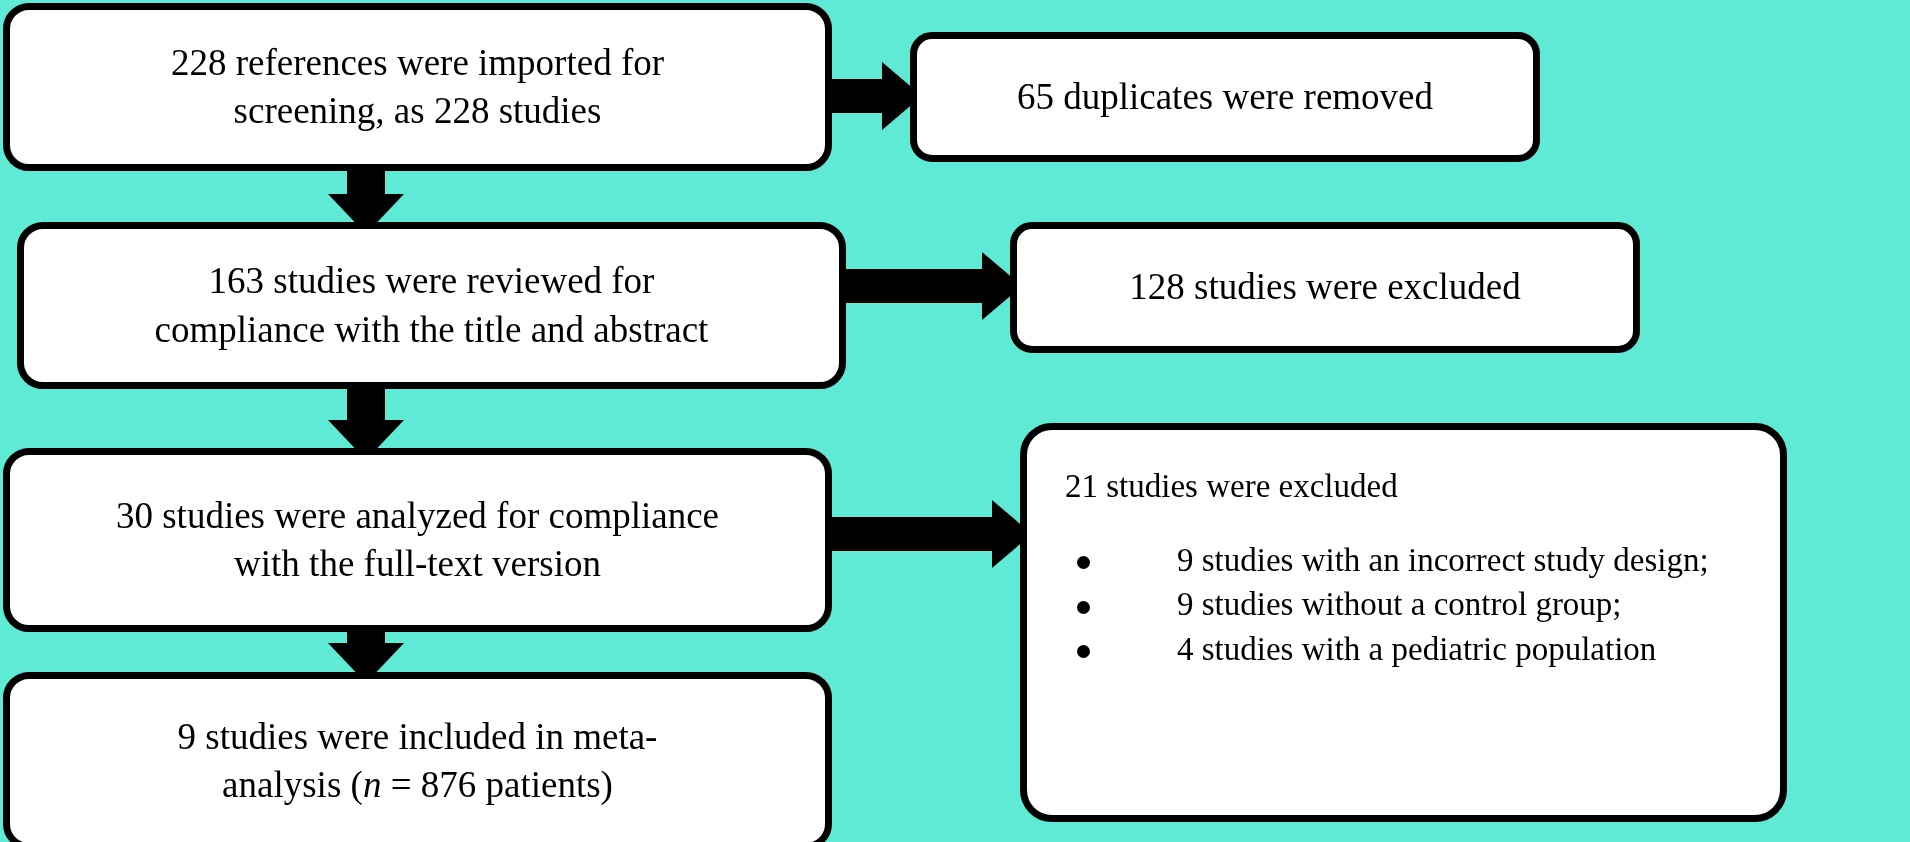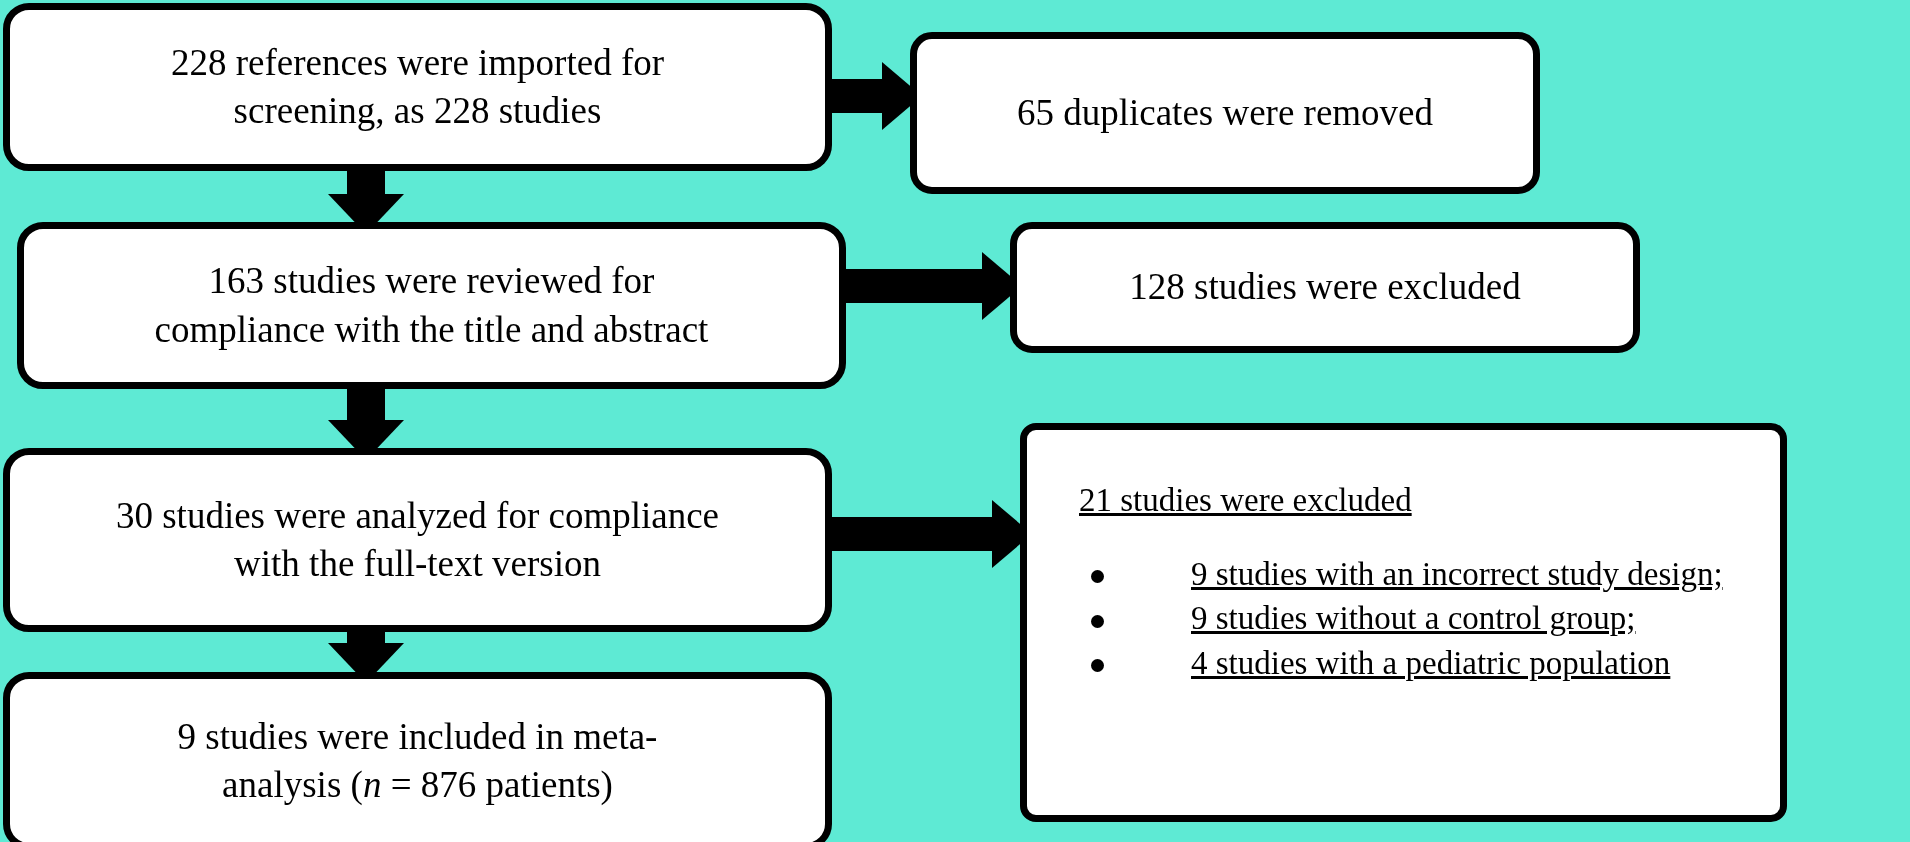--- a/index.html
+++ b/index.html
@@ -54,36 +54,35 @@
     font-size: 37px;
   }
   #node-included {
     left: 3px;  top: 672px; width: 829px; height: 178px;
     border-radius: 26px;
     font-size: 37px;
   }
 
   
   #node-duplicates {
-    left: 910px; top: 32px;  width: 630px; height: 162px;
+    left: 910px; top: 32px;  width: 630px; height: 130px;
     border-radius: 22px;
     font-size: 37px;
   }
   #node-excluded-ta {
     left: 1010px; top: 222px; width: 630px; height: 131px;
     border-radius: 22px;
     font-size: 37px;
   }
   #node-excluded-ft {
     left: 1020px; top: 423px; width: 767px; height: 399px;
-    border-radius: 16px;
+    border-radius: 32px;
     font-size: 33px;
     display: block;
-    padding: 14px;
-    text-decoration: underline;
+    padding: 0;
   }
 
   
   .excl-body {
     padding: 36px 30px 0 38px;
     text-align: left;
   }
   .excl-head {
     font-size: 33px;
     line-height: 1.25;

